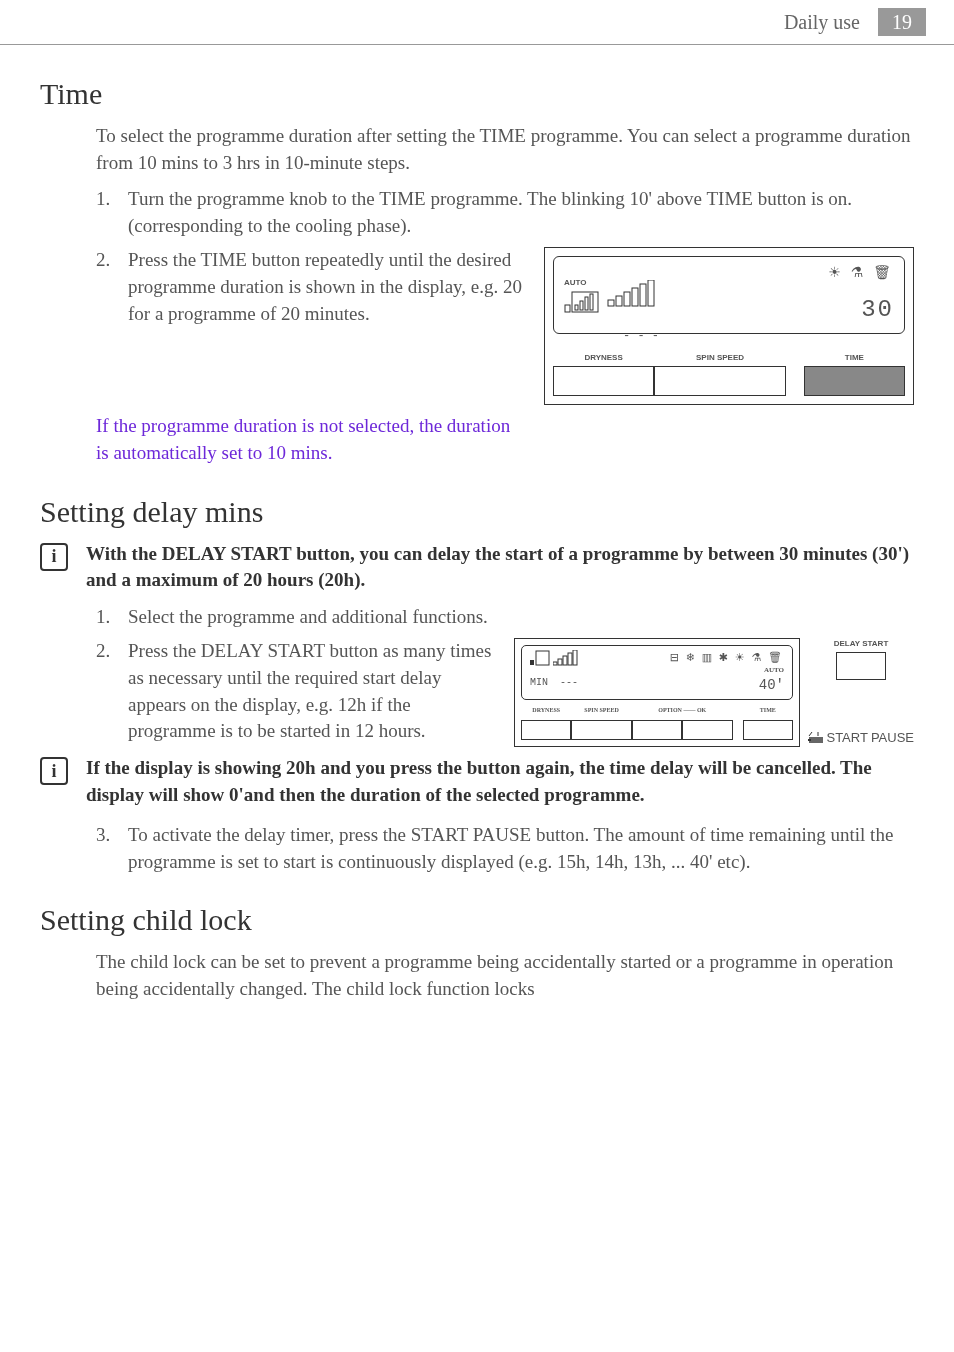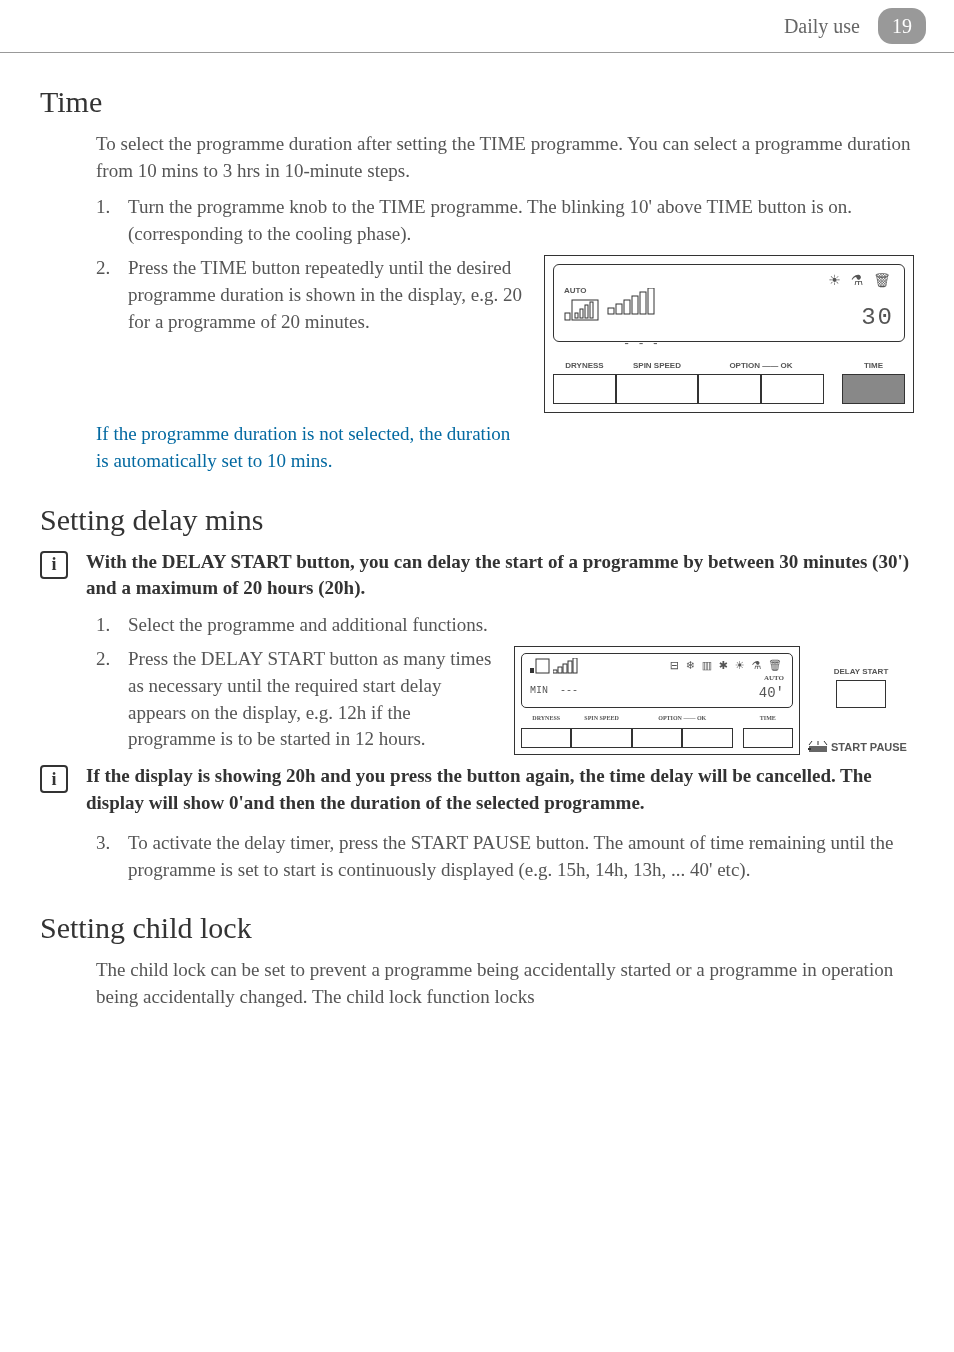--- a/index.html
+++ b/index.html
@@ -25,26 +25,25 @@
     }
     .header-title {
       color: #666;
       font-size: 20px;
       margin-right: 18px;
     }
     .page-num-box {
       background: #999;
       color: #fff;
       width: 48px;
-      height: 36px;
+      height: 28px;
       display: flex;
       align-items: center;
       justify-content: center;
       font-size: 20px;
-      border-radius: 14px;
     }
     .content {
       padding: 0 40px 40px 40px;
     }
     h2 {
       font-size: 30px;
       font-weight: normal;
       color: #333;
       margin-bottom: 12px;
       margin-top: 28px;
@@ -77,21 +76,21 @@
       display: flex;
       gap: 20px;
       align-items: flex-start;
     }
     .step-textcol {
       flex: 1;
     }
     .note-block {
       margin-left: 56px;
       font-size: 19px;
-      color: #0369a1;
+      color: #6d28d9;
       line-height: 1.4;
       margin-top: 6px;
       max-width: 420px;
     }
     .info-row {
       display: flex;
       align-items: flex-start;
       gap: 18px;
       margin-bottom: 10px;
     }
@@ -203,33 +202,32 @@
       width: 106px;
       display: flex;
       flex-direction: column;
       justify-content: space-between;
     }
     .delay-start-box {
       display: flex;
       flex-direction: column;
       align-items: center;
       gap: 2px;
-      margin-top: 20px;
     }
     .delay-btn {
       border: 1px solid #333;
       width: 50px;
       height: 28px;
     }
     .start-pause-row {
       display: flex;
       align-items: center;
       gap: 3px;
-      font-size: 11px;
-      font-weight: bold;
+      font-size: 13px;
+      font-weight: normal;
       font-family: Arial, sans-serif;
     }
     .lcd-panel2 {
       border: 1px solid #333;
       border-radius: 5px;
       padding: 4px 8px;
       margin-bottom: 6px;
     }
     .lcd2-top {
       display: flex;
@@ -299,27 +297,20 @@
           </div>
           <div style="font-family:'Courier New';font-size:12px;margin-left:70px;margin-top:-16px;margin-bottom:8px;">- - -</div>
           <div class="button-row">
             <div class="btn-group" style="flex:1;">
               <span class="btn-label">DRYNESS</span>
               <div class="btn-rect" style="width:100%;"></div>
             </div>
             <div class="btn-group" style="flex:1.3;">
               <span class="btn-label">SPIN SPEED</span>
               <div class="btn-rect" style="width:100%;"></div>
-            </div>
-            <div class="btn-group" style="flex:2;">
-              <span class="btn-label"><span>OPTION</span> —— <span>OK</span></span>
-              <div style="display:flex;width:100%;">
-                <div class="btn-rect" style="flex:1;"></div>
-                <div class="btn-rect" style="flex:1;"></div>
-              </div>
             </div>
             <div class="btn-group" style="flex:1;margin-left:18px;">
               <span class="btn-label">TIME</span>
               <div class="btn-rect dark" style="width:100%;"></div>
             </div>
           </div>
         </div>
       </div>
     </li>
   </ol>

